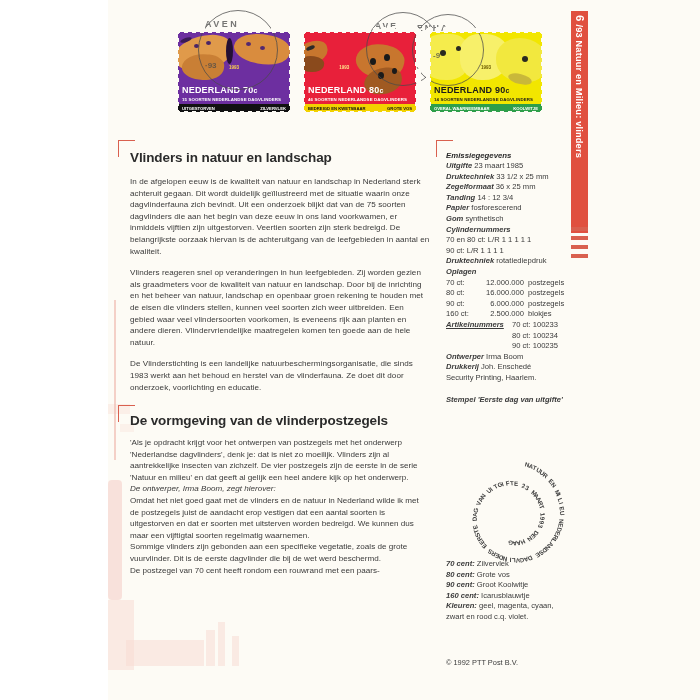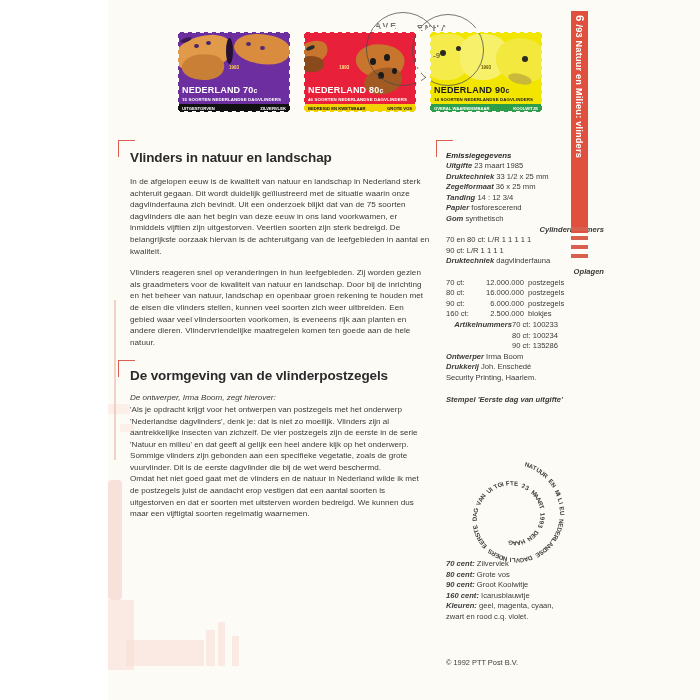--- a/index.html
+++ b/index.html
@@ -95,27 +95,27 @@
   p.body{
     font-size:8.1px;line-height:11.6px;color:#3a3a3a;margin:0 0 10px 0;
     letter-spacing:.05px;
   }
   .quote{font-size:8.1px;line-height:11.6px;color:#3a3a3a;margin:0;}
   .ital{font-style:italic;}
 
   
   .rline{font-size:7.6px;line-height:10.6px;color:#3a3a3a;white-space:nowrap;}
   .rline b, .rline .lab{font-style:italic;font-weight:bold;}
-  .lab{font-style:italic;font-weight:bold;text-align:right;}
+  .lab{font-style:italic;font-weight:bold;}
   .rhead{font-style:italic;font-weight:bold;font-size:7.8px;color:#2b2b2b;line-height:11px;}
   .oplage{display:flex;}
   .oplage .c1{width:26px;}
   .oplage .c2{width:52px;text-align:right;padding-right:4px;}
   .art{display:flex;}
-  .art .a1{width:66px;}
+  .art .a1{width:66px;text-decoration:underline;}
   .spacer12{height:12px;}
 
   
   #tab{
     position:absolute;left:463px;top:11px;width:17px;height:222px;
     background:#e0503f;
   }
   #tabtxt{
     position:absolute;left:0;top:0;width:222px;height:17px;
     transform:rotate(90deg);transform-origin:0 0;
@@ -190,20 +190,24 @@
             <span>NEDERLAND</span>
             <span>70</span><span style="font-size:7px;">c</span>
           </div>
           <div class="stxt subline">15 SOORTEN NEDERLANDSE DAGVLINDERS</div>
           <div class="footbar fb1">
             <span>UITGESTORVEN</span>
             <span>ZILVERVLEK</span>
           </div>
         </div>
       </div>
+      <div class="cancel" style="left:24px;top:-18px;width:78px;height:78px;">
+        <div style="position:absolute;left:6px;top:8px;font-size:9px;font-weight:bold;letter-spacing:2.5px;">AVEN</div>
+        <div style="position:absolute;left:6px;top:50px;font-size:8px;font-weight:bold;">·93</div>
+      </div>
     </div>
 
     <div class="stamp" style="left:192px;">
       <div class="stampwrap">
         <div class="sideperf-l"></div>
           <div class="sideperf-r"></div>
         <div class="stampbody s2body">
           <div class="bf">
             <div class="wing" style="left:-10px;top:10px;width:34px;height:22px;background:#c8762e;transform:rotate(-14deg);"></div>
             <div class="wing" style="left:-6px;top:24px;width:26px;height:16px;background:#8a4a1c;transform:rotate(8deg);"></div>
@@ -264,30 +268,32 @@
       </div>
     </div>
 
   </div>
 
   <div id="colLeft">
     <div class="corner" style="left:-12px;top:-10px;"></div>
     <h1 class="title">Vlinders in natuur en landschap</h1>
     <p class="body">In de afgelopen eeuw is de kwaliteit van natuur en landschap in Nederland sterk achteruit gegaan. Dit wordt duidelijk geïllustreerd met de situatie waarin onze dagvlinderfauna zich bevindt. Uit een onderzoek blijkt dat van de 75 soorten dagvlinders die aan het begin van deze eeuw in ons land voorkwamen, er inmiddels vijftien zijn uitgestorven. Veertien soorten zijn sterk bedreigd. De belangrijkste oorzaak hiervan is de achteruitgang van de leefgebieden in aantal en kwaliteit.</p>
     <p class="body">Vlinders reageren snel op veranderingen in hun leefgebieden. Zij worden gezien als graadmeters voor de kwaliteit van natuur en landschap. Door bij de inrichting en het beheer van natuur, landschap en openbaar groen rekening te houden met de eisen die vlinders stellen, kunnen veel soorten zich weer uitbreiden. Een gebied waar veel vlindersoorten voorkomen, is eveneens rijk aan planten en andere dieren. Vlindervriendelijke maatregelen komen ten goede aan de hele natuur.</p>
+    <p class="body">De Vlinderstichting is een landelijke natuurbeschermingsorganisatie, die sinds 1983 werkt aan het behoud en herstel van de vlinderfauna. Ze doet dit door onderzoek, voorlichting en educatie.</p>
 
     <div style="height:10px;"></div>
     <div style="position:relative;">
       <div class="corner" style="left:-12px;top:-8px;"></div>
       <h2 class="title2">De vormgeving van de vlinderpostzegels</h2>
     </div>
+    <p class="quote">'Als je opdracht krijgt voor het ontwerpen van postzegels met het onderwerp 'Nederlandse dagvlinders', denk je: dat is niet zo moeilijk. Vlinders zijn al aantrekkelijke insecten van zichzelf. De vier postzegels zijn de eerste in de serie 'Natuur en milieu' en dat geeft al gelijk een heel andere kijk op het onderwerp.</p>
     <p class="quote ital">De ontwerper, Irma Boom, zegt hierover:</p>
-    <p class="quote">'Als je opdracht krijgt voor het ontwerpen van postzegels met het onderwerp 'Nederlandse dagvlinders', denk je: dat is niet zo moeilijk. Vlinders zijn al aantrekkelijke insecten van zichzelf. De vier postzegels zijn de eerste in de serie 'Natuur en milieu' en dat geeft al gelijk een heel andere kijk op het onderwerp.</p>
+    <p class="quote">Omdat het niet goed gaat met de vlinders en de natuur in Nederland wilde ik met de postzegels juist de aandacht erop vestigen dat een aantal soorten is uitgestorven en dat er soorten met uitsterven worden bedreigd. We kunnen dus maar een vijftigtal soorten regelmatig waarnemen.</p>
     <p class="quote">Sommige vlinders zijn gebonden aan een specifieke vegetatie, zoals de grote vuurvlinder. Dit is de eerste dagvlinder die bij de wet werd beschermd.</p>
-    <p class="quote">Omdat het niet goed gaat met de vlinders en de natuur in Nederland wilde ik met de postzegels juist de aandacht erop vestigen dat een aantal soorten is uitgestorven en dat er soorten met uitsterven worden bedreigd. We kunnen dus maar een vijftigtal soorten regelmatig waarnemen.</p>
+    <p class="quote">De postzegel van 70 cent heeft rondom een rouwrand met een paars-</p>
   </div>
 
   <div id="colRight">
     <div class="corner" style="left:-10px;top:-10px;"></div>
 
     <div class="rhead">Emissiegegevens</div>
 
     <div class="rline">
       <span class="lab">Uitgifte</span>&nbsp;<span>23 maart 1985</span>
     </div>
@@ -305,21 +311,21 @@
     </div>
     <div class="rline">
       <span class="lab">Gom</span>&nbsp;<span>synthetisch</span>
     </div>
 
     <div class="rline lab">Cylindernummers</div>
     <div class="rline">70 en 80 ct: L/R 1 1 1 1 1</div>
     <div class="rline">90 ct: L/R 1 1 1 1</div>
 
     <div class="rline">
-      <span class="lab">Druktechniek</span>&nbsp;<span>dagvlinderfauna</span>
+      <span class="lab">Druktechniek</span>&nbsp;<span>rotatiediepdruk</span>
     </div>
 
     <div class="rline lab">Oplagen</div>
 
     <div class="rline oplage">
       <span class="c1">70 ct:</span>
       <span class="c2">12.000.000</span>
       <span>postzegels</span>
     </div>
     <div class="rline oplage">
@@ -341,21 +347,21 @@
     <div class="rline art">
       <span class="lab a1">Artikelnummers</span>
       <span>70 ct:</span>&nbsp;<span>100233</span>
     </div>
     <div class="rline art">
       <span class="a1"></span>
       <span>80 ct:</span>&nbsp;<span>100234</span>
     </div>
     <div class="rline art">
       <span class="a1"></span>
-      <span>90 ct:</span>&nbsp;<span>135286</span>
+      <span>90 ct:</span>&nbsp;<span>100235</span>
     </div>
 
     <div class="rline">
       <span class="lab">Ontwerper</span>&nbsp;<span>Irma Boom</span>
     </div>
     <div class="rline">
       <span class="lab">Drukkerij</span>&nbsp;<span>Joh. Enschedé</span>
     </div>
     <div class="rline">Security Printing, Haarlem.</div>
 

